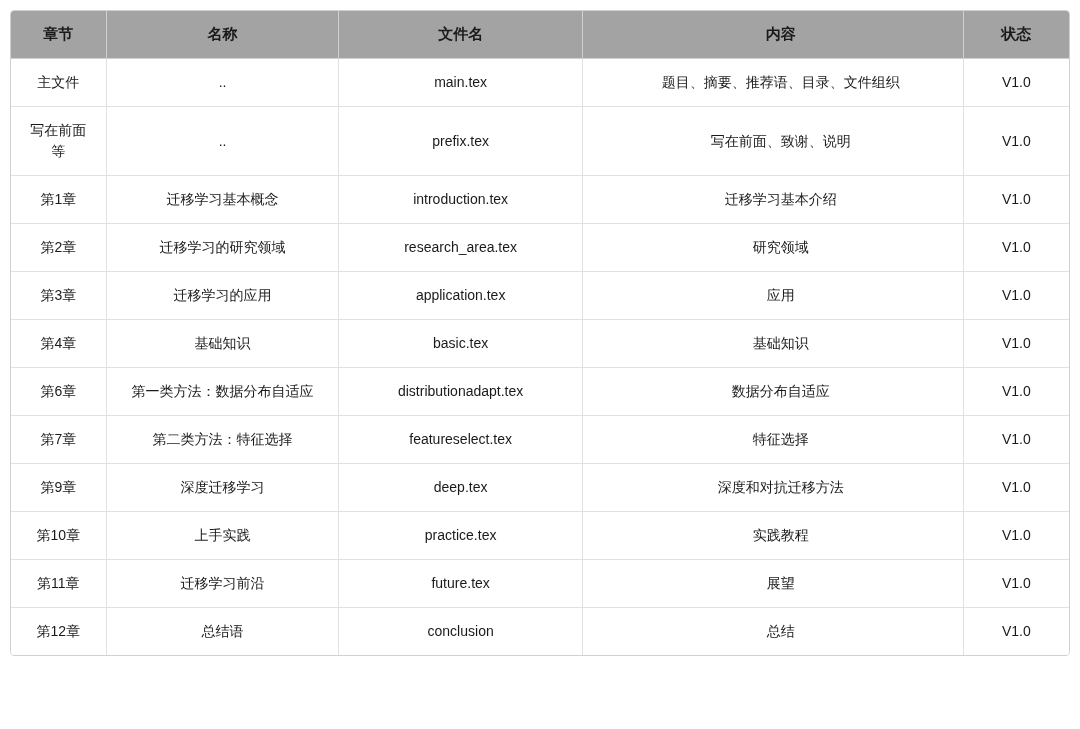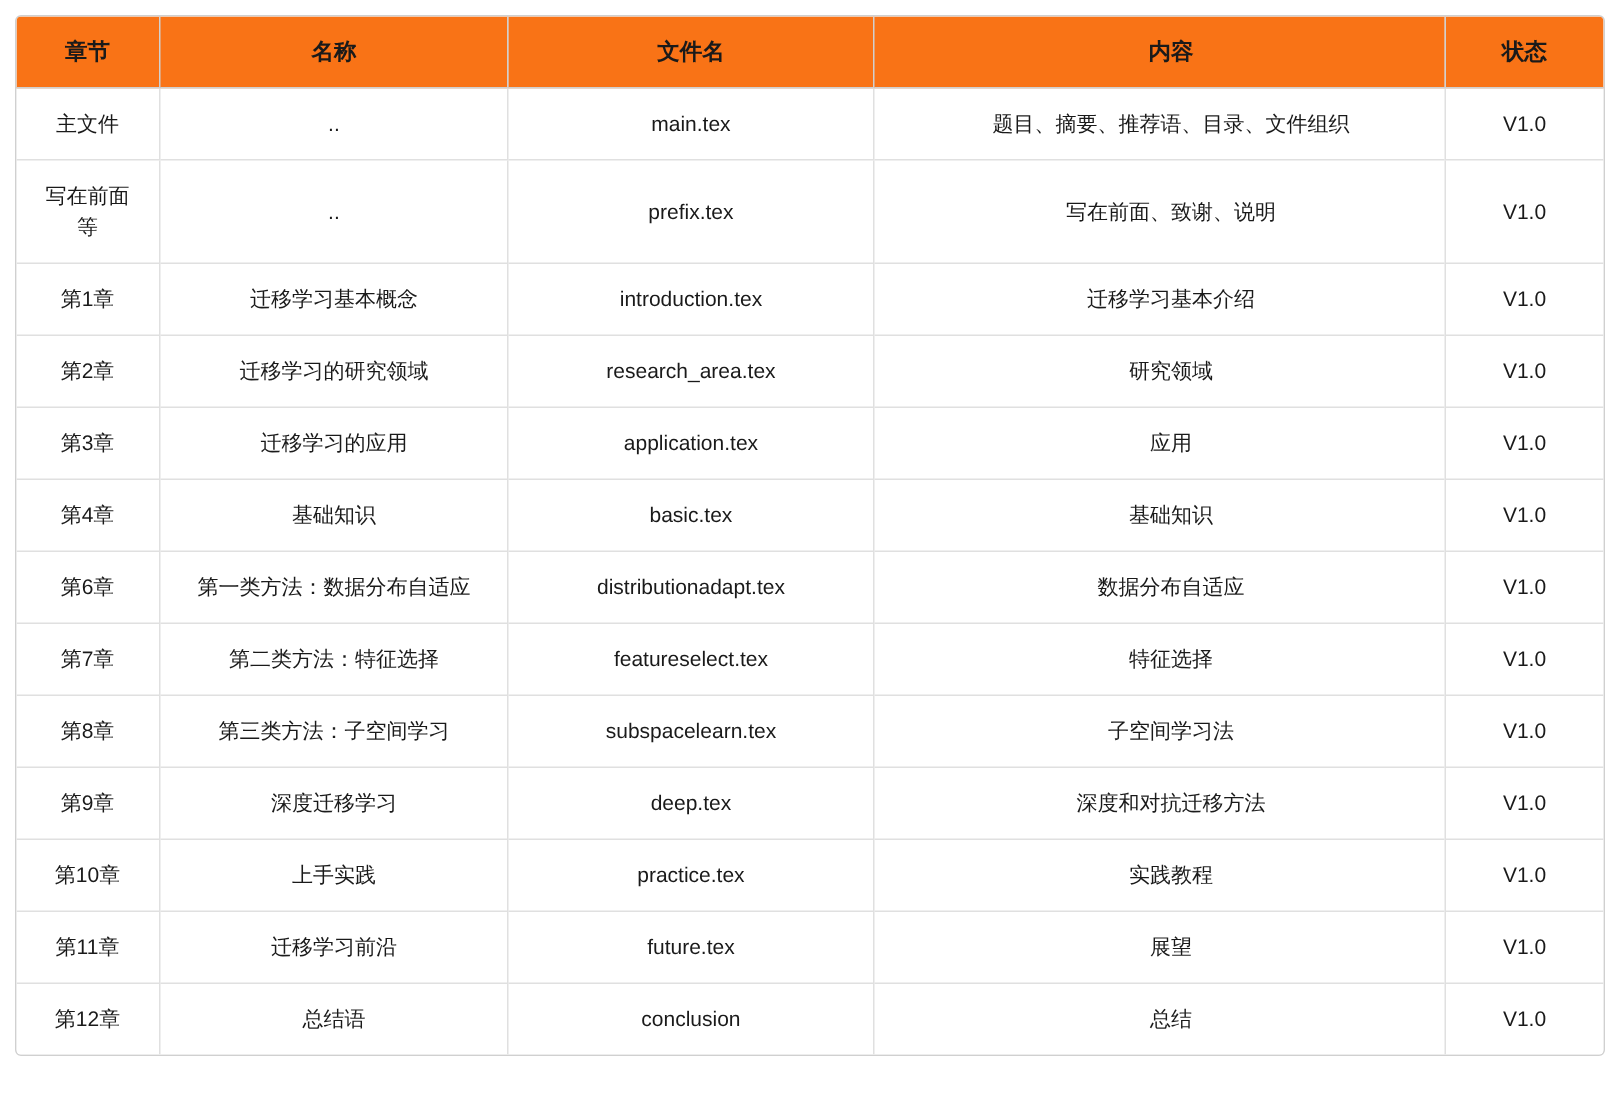--- a/index.html
+++ b/index.html
@@ -26,21 +26,21 @@
       border-radius: 4px;
       overflow: hidden;
     }
 
     table {
       width: 100%;
       border-collapse: collapse;
     }
 
     thead tr {
-      background: #f97316;
+      background: #a3a3a3;
     }
 
     thead th {
       padding: 14px 16px;
       font-weight: 600;
       text-align: center;
       border-bottom: 1.5px solid #d0d0d0;
       border-right: 1px solid #d0d0d0;
       font-size: 15px;
       color: #1a1a1a;
@@ -144,27 +144,20 @@
           <td class="col-status">V1.0</td>
         </tr>
         <tr>
           <td class="col-chapter">第7章</td>
           <td class="col-name">第二类方法：特征选择</td>
           <td class="col-filename">featureselect.tex</td>
           <td class="col-content">特征选择</td>
           <td class="col-status">V1.0</td>
         </tr>
         <tr>
-          <td class="col-chapter">第8章</td>
-          <td class="col-name">第三类方法：子空间学习</td>
-          <td class="col-filename">subspacelearn.tex</td>
-          <td class="col-content">子空间学习法</td>
-          <td class="col-status">V1.0</td>
-        </tr>
-        <tr>
           <td class="col-chapter">第9章</td>
           <td class="col-name">深度迁移学习</td>
           <td class="col-filename">deep.tex</td>
           <td class="col-content">深度和对抗迁移方法</td>
           <td class="col-status">V1.0</td>
         </tr>
         <tr>
           <td class="col-chapter">第10章</td>
           <td class="col-name">上手实践</td>
           <td class="col-filename">practice.tex</td>

